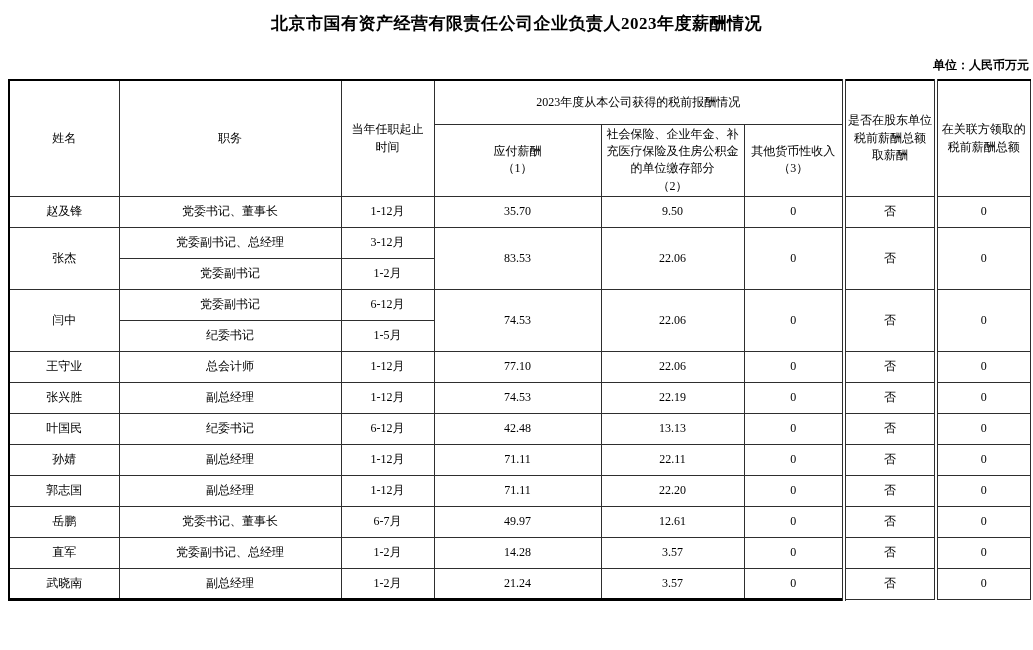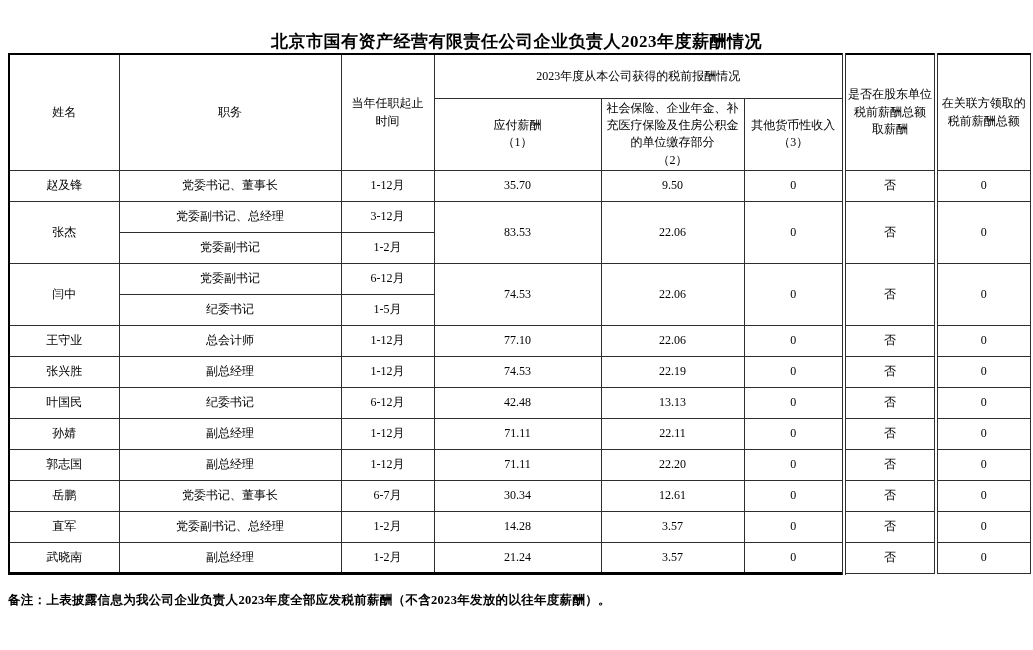--- a/index.html
+++ b/index.html
@@ -13,21 +13,21 @@
     color: #000;
   }
   .page {
     position: relative;
     width: 1033px;
     height: 650px;
     box-sizing: border-box;
   }
   .title {
     margin: 0;
-    padding-top: 30px;
+    padding-top: 12px;
     text-align: center;
     font-size: 17px;
     font-weight: bold;
     letter-spacing: 0.5px;
   }
   .unit {
     width: 1021px;
     margin-left: 8px;
     margin-top: 22px;
     margin-bottom: 5px;
@@ -68,20 +68,21 @@
     font-size: 12.5px;
     font-weight: 600;
     letter-spacing: 0.3px;
   }
 </style>
 </head>
 <body>
 
 <div class="page">
   <div class="title">北京市国有资产经营有限责任公司企业负责人2023年度薪酬情况</div>
+  <div class="unit">单位：人民币万元</div>
 
   <table class="t">
     <colgroup>
       <col style="width:110px">
       <col style="width:222px">
       <col style="width:93px">
       <col style="width:167px">
       <col style="width:143px">
       <col style="width:100px">
       <col style="width:92px">
@@ -197,21 +198,21 @@
           <td>71.11</td>
           <td>22.20</td>
           <td>0</td>
           <td class="dbl-left">否</td>
           <td class="dbl-left">0</td>
         </tr>
         <tr class="data-row">
           <td>岳鹏</td>
           <td>党委书记、董事长</td>
           <td>6-7月</td>
-          <td>30.34</td>
+          <td>49.97</td>
           <td>12.61</td>
           <td>0</td>
           <td class="dbl-left">否</td>
           <td class="dbl-left">0</td>
         </tr>
         <tr class="data-row">
           <td>直军</td>
           <td>党委副书记、总经理</td>
           <td>1-2月</td>
           <td>14.28</td>
@@ -226,14 +227,13 @@
           <td class="bottom-thick">1-2月</td>
           <td class="bottom-thick">21.24</td>
           <td class="bottom-thick">3.57</td>
           <td class="bottom-thick">0</td>
           <td class="dbl-left bottom-thin">否</td>
           <td class="dbl-left bottom-thin">0</td>
         </tr>
       </tbody>
   </table>
 
-  <div class="note">备注：上表披露信息为我公司企业负责人2023年度全部应发税前薪酬（不含2023年发放的以往年度薪酬）。</div>
 </div>
 
 </body></html>

